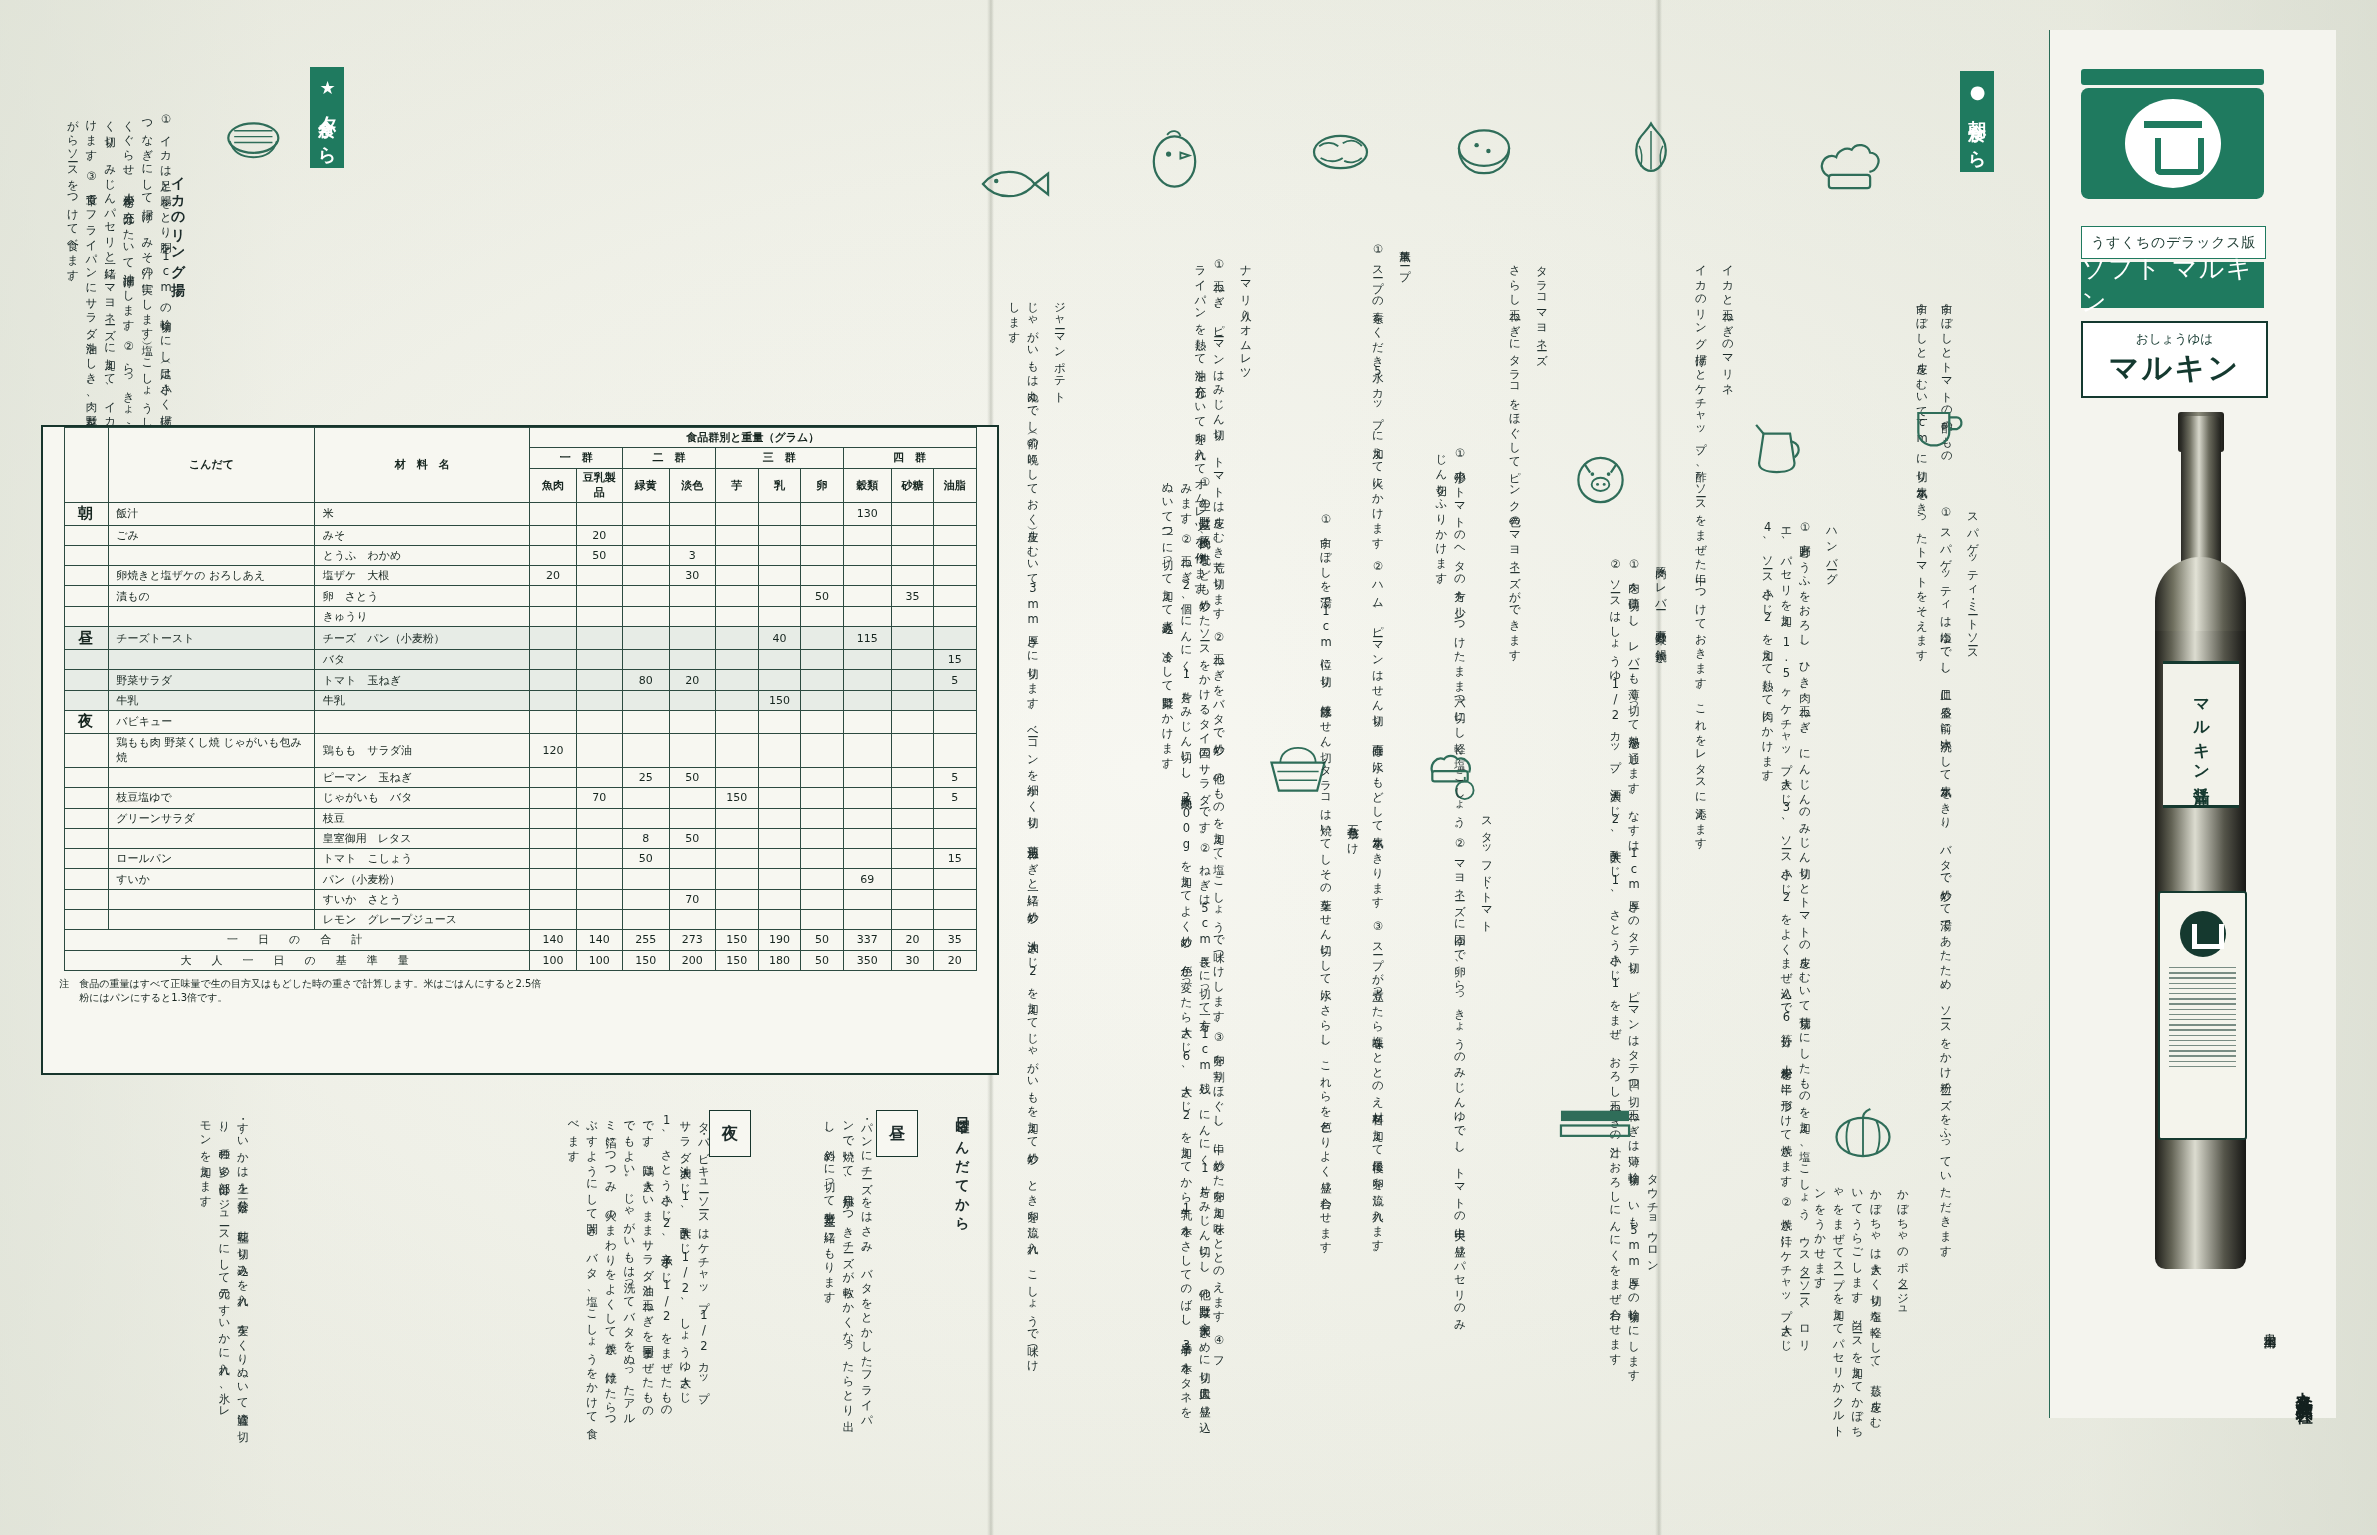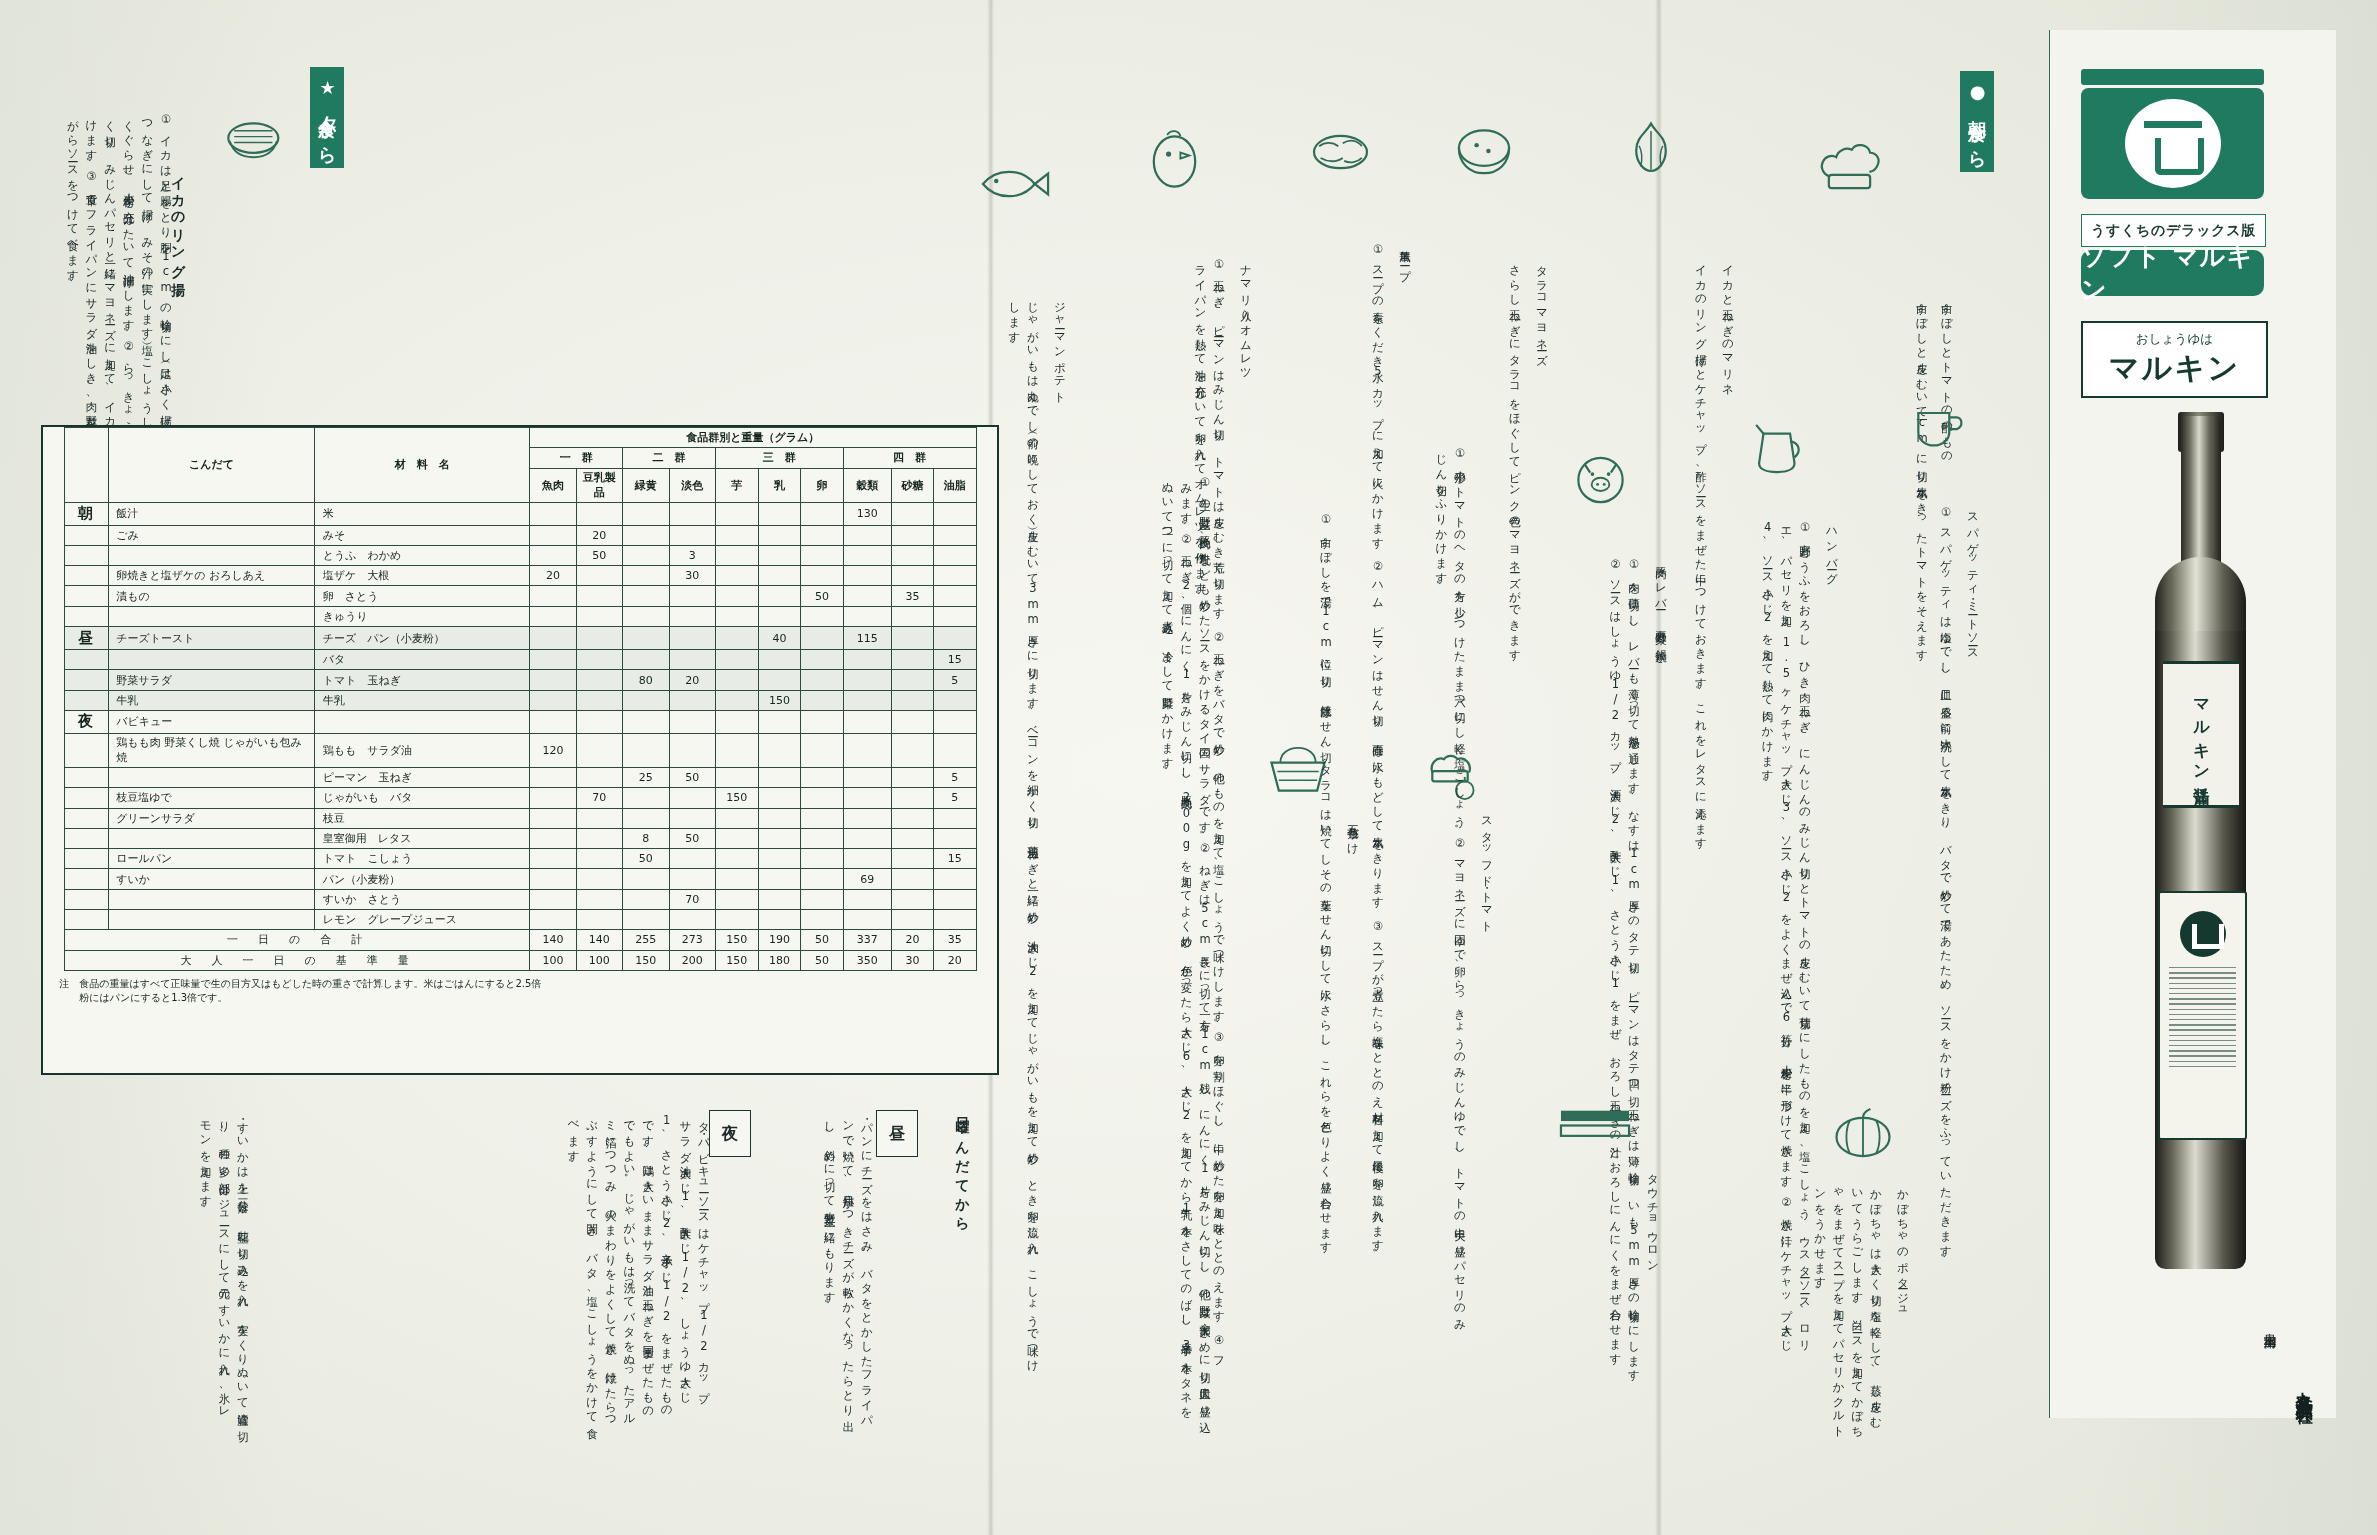--- a/index.html
+++ b/index.html
@@ -53,24 +53,25 @@
   #ad .logo-circle .oval:after{
     content:"";position:absolute;left:30px;top:39px;width:37px;height:31px;
     border:6.7px solid #1f7a5f;border-top:none;border-radius:0 0 6px 6px;
   }
   #ad .logo-top-bar{
     position:absolute;left:31px;top:39px;width:183px;height:16.3px;background:#1f7a5f;border-radius:3px;
   }
   #ad .band{
     position:absolute;left:31px;width:183px;background:#1f7a5f;color:#fff;
     display:flex;align-items:center;justify-content:center;
-    font-weight:bold;
+    font-weight:normal;
+    margin-top:12px;
   }
   #ad .deluxe{top:184px;height:31px;font-size:14px;letter-spacing:0.7px;background:#fff;color:#1f3d34;border:1.5px solid #1f7a5f;}
-  #ad .soft{top:220px;height:46px;font-size:25px;letter-spacing:1.5px;border-radius:10px;}
+  #ad .soft{top:220px;height:46px;font-size:25px;letter-spacing:1.5px;}
   #ad .soy{
     position:absolute;left:31px;top:291px;width:183px;height:73px;background:#fff;border:2.2px solid #14392f;
     display:flex;flex-direction:column;align-items:center;justify-content:center;
   }
   #ad .soy .s1{font-size:12.6px;color:#14392f;}
   #ad .soy .s2{font-size:30px;font-weight:bold;color:#14392f;letter-spacing:2.2px;}
   
   #bottle{
     position:absolute;left:95px;top:386px;width:111px;height:868px;
   }

